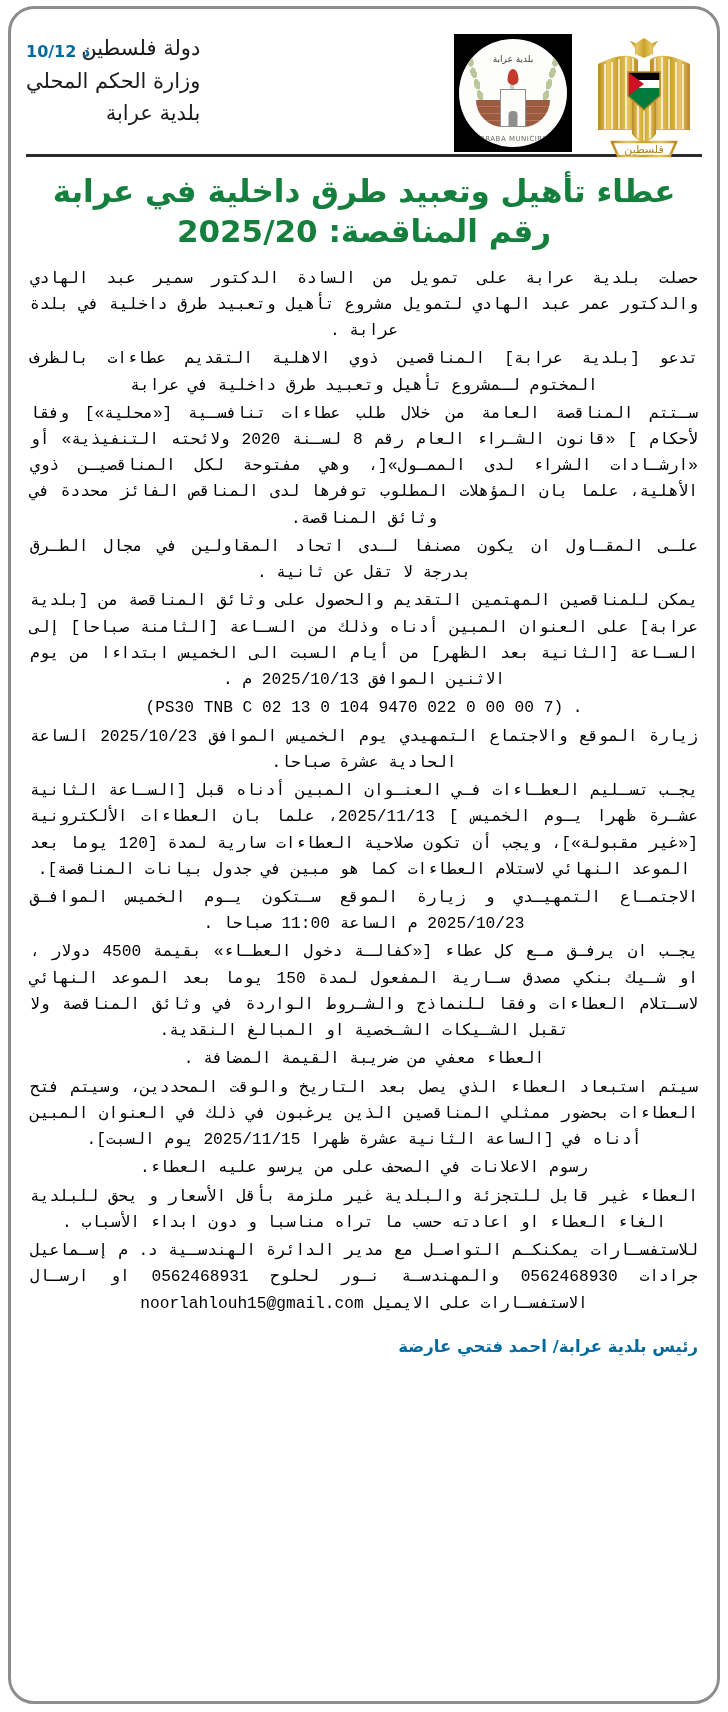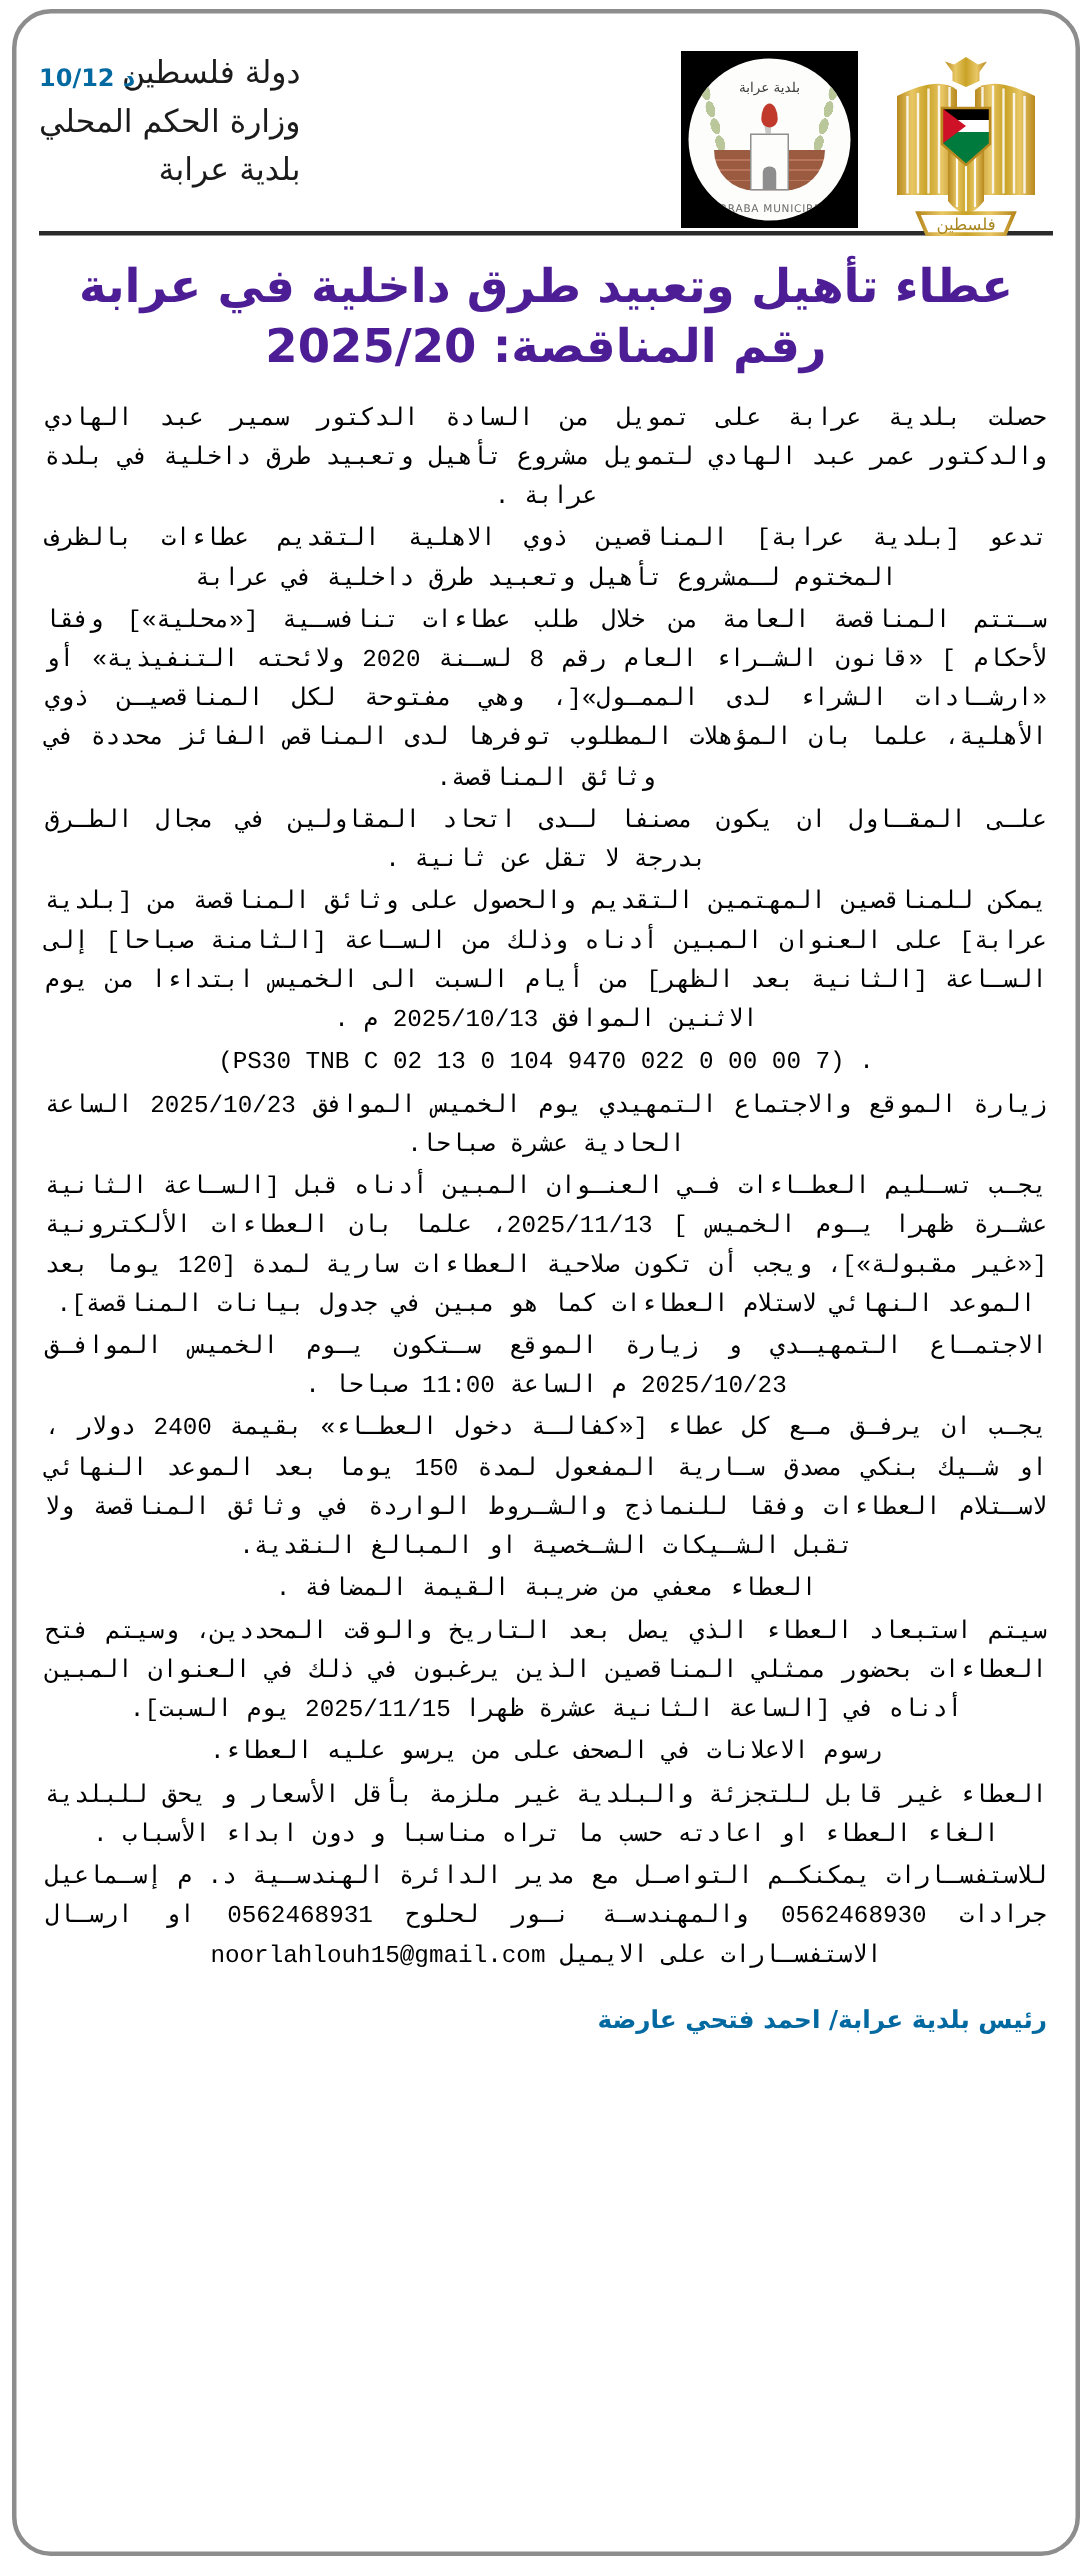--- a/index.html
+++ b/index.html
@@ -227,21 +227,21 @@
 
   
   .title-block {
     text-align: center;
     padding: 14px 8px 10px;
   }
   .title-block .t-line {
     font-size: 31px;
     font-weight: 700;
     line-height: 1.30;
-    color: #4c1d95;
+    color: #15803d;
     font-family: "DejaVu Sans", "Liberation Sans", sans-serif;
     letter-spacing: -0.3px;
   }
   .title-block .t-line.num {
     direction: rtl;
     unicode-bidi: plaintext;
   }
 
   
   .body-text {
@@ -372,21 +372,21 @@
     <div class="body-text">
       <p>حصلت بلدية عرابة على تمويل من السادة الدكتور سمير عبد الهادي والدكتور عمر عبد الهادي لتمويل مشروع تأهيل وتعبيد طرق داخلية في بلدة عرابة .</p>
       <p>تدعو [بلدية عرابة] المناقصين ذوي الاهلية التقديم عطاءات بالظرف المختوم لـمشروع تأهيل وتعبيد طرق داخلية في عرابة</p>
       <p>سـتتم المناقصة العامة من خلال طلب عطاءات تنافسـية [«محلية»] وفقا لأحكام ] «قانون الشـراء العام رقم 8 لسـنة 2020 ولائحته التنفيذية» أو «ارشـادات الشراء لدى الممـول»[، وهي مفتوحة لكل المناقصيـن ذوي الأهلية، علما بان المؤهلات المطلوب توفرها لدى المناقص الفائز محددة في وثائق المناقصة.</p>
       <p>علـى المقـاول ان يكون مصنفا لـدى اتحاد المقاولين في مجال الطـرق بدرجة لا تقل عن ثانية .</p>
       <p>يمكن للمناقصين المهتمين التقديم والحصول على وثائق المناقصة من [بلدية عرابة] على العنوان المبين أدناه وذلك من السـاعة [الثامنة صباحا] إلى السـاعة [الثانية بعد الظهر] من أيام السبت الى الخميس ابتداءا من يوم الاثنين الموافق 2025/10/13 م .</p>
       <p class="center-last">(PS30 TNB C 02 13 0 104 9470 022 0 00 00 7) .</p>
       <p>زيارة الموقع والاجتماع التمهيدي يوم الخميس الموافق  2025/10/23 الساعة الحادية عشرة صباحا.</p>
       <p>يجـب تسـليم العطـاءات فـي العنـوان المبين أدناه قبل [السـاعة الثانية عشـرة ظهرا يـوم الخميس ] 2025/11/13، علما بان العطاءات الألكترونية [«غير مقبولة»]، ويجب أن تكون صلاحية العطاءات سارية لمدة [120 يوما بعد الموعد النهائي لاستلام العطاءات كما هو مبين في جدول بيانات المناقصة].</p>
       <p>الاجتمـاع التمهيـدي و زيارة الموقع سـتكون يـوم الخميس الموافـق 2025/10/23 م الساعة 11:00 صباحا .</p>
-      <p>يجـب ان يرفـق مـع كل عطاء [«كفالـة دخول العطـاء» بقيمة 2400 دولار ، او شـيك بنكي مصدق سـارية المفعول لمدة 150 يوما بعد الموعد النهائي لاسـتلام العطاءات وفقا للنماذج والشـروط الواردة في وثائق المناقصة ولا تقبل الشـيكات الشـخصية او المبالغ النقدية.</p>
+      <p>يجـب ان يرفـق مـع كل عطاء [«كفالـة دخول العطـاء» بقيمة 4500 دولار ، او شـيك بنكي مصدق سـارية المفعول لمدة 150 يوما بعد الموعد النهائي لاسـتلام العطاءات وفقا للنماذج والشـروط الواردة في وثائق المناقصة ولا تقبل الشـيكات الشـخصية او المبالغ النقدية.</p>
       <p>العطاء معفي من ضريبة القيمة المضافة .</p>
       <p>سيتم استبعاد العطاء الذي يصل بعد التاريخ والوقت المحددين، وسيتم فتح العطاءات بحضور ممثلي المناقصين الذين يرغبون في ذلك في العنوان المبين أدناه في [الساعة الثانية عشرة ظهرا 2025/11/15 يوم السبت].</p>
       <p>رسوم الاعلانات في الصحف على من يرسو عليه العطاء.</p>
       <p>العطاء غير قابل للتجزئة والبلدية غير ملزمة بأقل الأسعار و يحق للبلدية الغاء العطاء او اعادته حسب ما تراه مناسبا و دون ابداء الأسباب .</p>
       <p>للاستفسـارات يمكنكـم التواصـل مع مدير الدائرة الهندسـية د. م إسـماعيل جرادات 0562468930 والمهندسـة نـور لحلوح 0562468931 او ارسـال الاستفسـارات على الايميل noorlahlouh15@gmail.com</p>
     </div>
 
     <div class="signature">رئيس بلدية عرابة/ احمد فتحي عارضة</div>
 
   </div>

